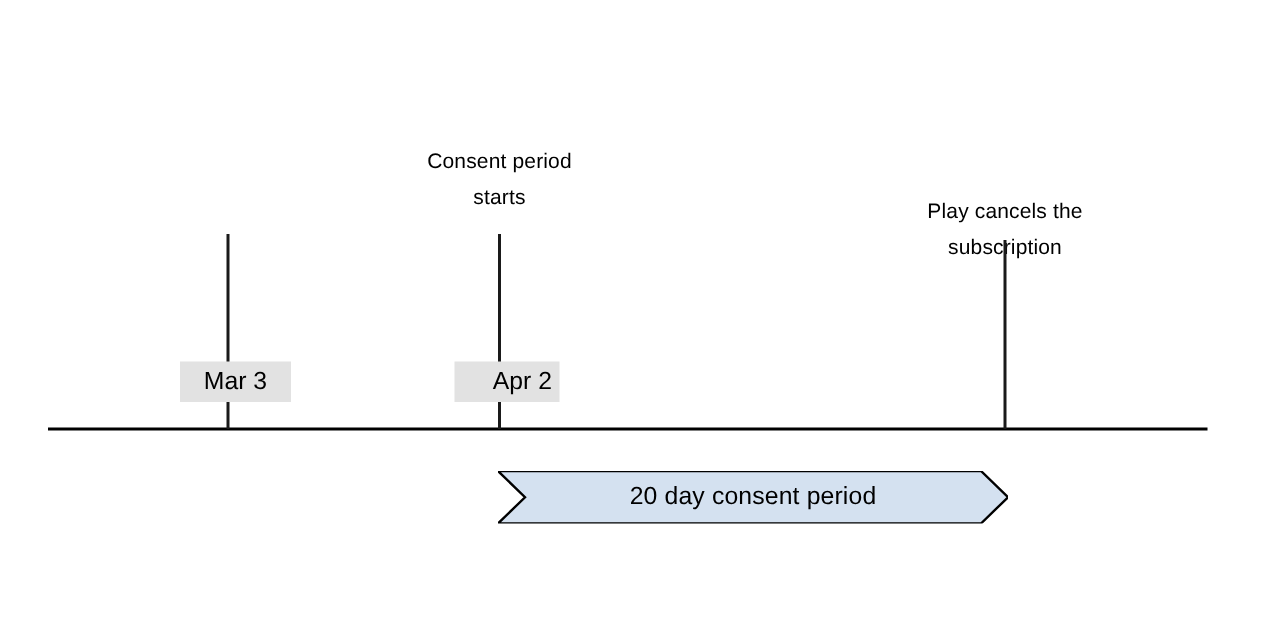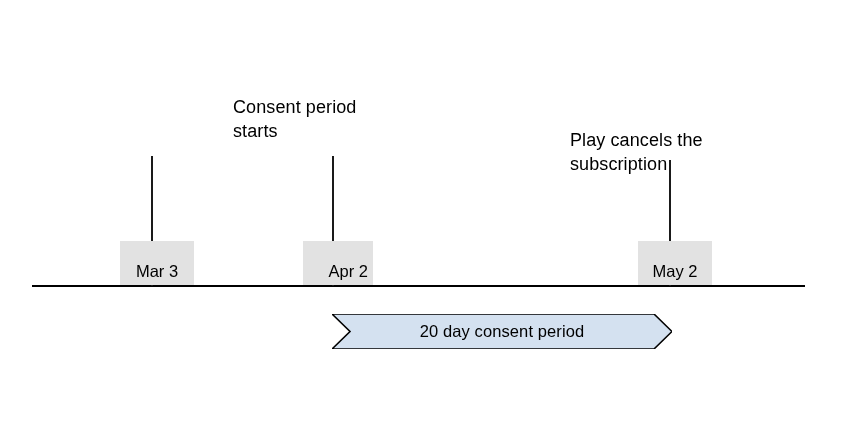--- a/index.html
+++ b/index.html
@@ -29,35 +29,36 @@
   
   .tick-line {
     position: absolute;
     width: 2px;
     background: #1a1a1a;
   }
 
   
   .event-label {
     position: absolute;
-    font-size: 18px;
+    text-align: center;
+    font-size: 14px;
     line-height: 24px;
     color: #000000;
     white-space: pre-line;
     letter-spacing: 0.1px;
   }
 
   
   .date-chip {
     position: absolute;
     background: #e2e2e2;
     font-size: 16.5px;
     line-height: 24px;
     color: #000000;
-    padding: 18px 5px 2px 5px;
+    padding: 1px 5px 2px 5px;
     white-space: nowrap;
     text-align: center;
   }
 
   
   .period-banner {
     position: absolute;
     left: 332px;
     top: 314px;
     width: 340px;
@@ -94,21 +95,20 @@
   <div class="date-chip" style="left:120px; top:241px; width:64px;">Mar 3</div>
 
   <div class="event-label" style="left:233px; top:95px; width:200px;">Consent period
 starts</div>
   <div class="tick-line" style="left:332px; top:156px; height:130px;"></div>
   <div class="date-chip" style="left:303px; top:241px; width:60px;text-align:right;">Apr 2</div>
 
   <div class="event-label" style="left:570px; top:95px; width:200px;margin-top:33px;">Play cancels the
 subscription</div>
   <div class="tick-line" style="left:669px; top:160px; height:126px;"></div>
-  <div class="date-chip" style="left:638px; top:241px; width:64px;">May 2</div>
 
   <div class="period-banner">
     <svg viewBox="0 0 340 35" xmlns="http://www.w3.org/2000/svg">
       <polygon points="0,0 322,0 340,17.5 322,35 0,35 18,17.5" fill="#d4e1f0" stroke="#000000" stroke-width="1.6" stroke-linejoin="miter"></polygon>
     </svg>
     <div class="period-banner-text">20 day consent period</div>
   </div>
 
 </div>
 

